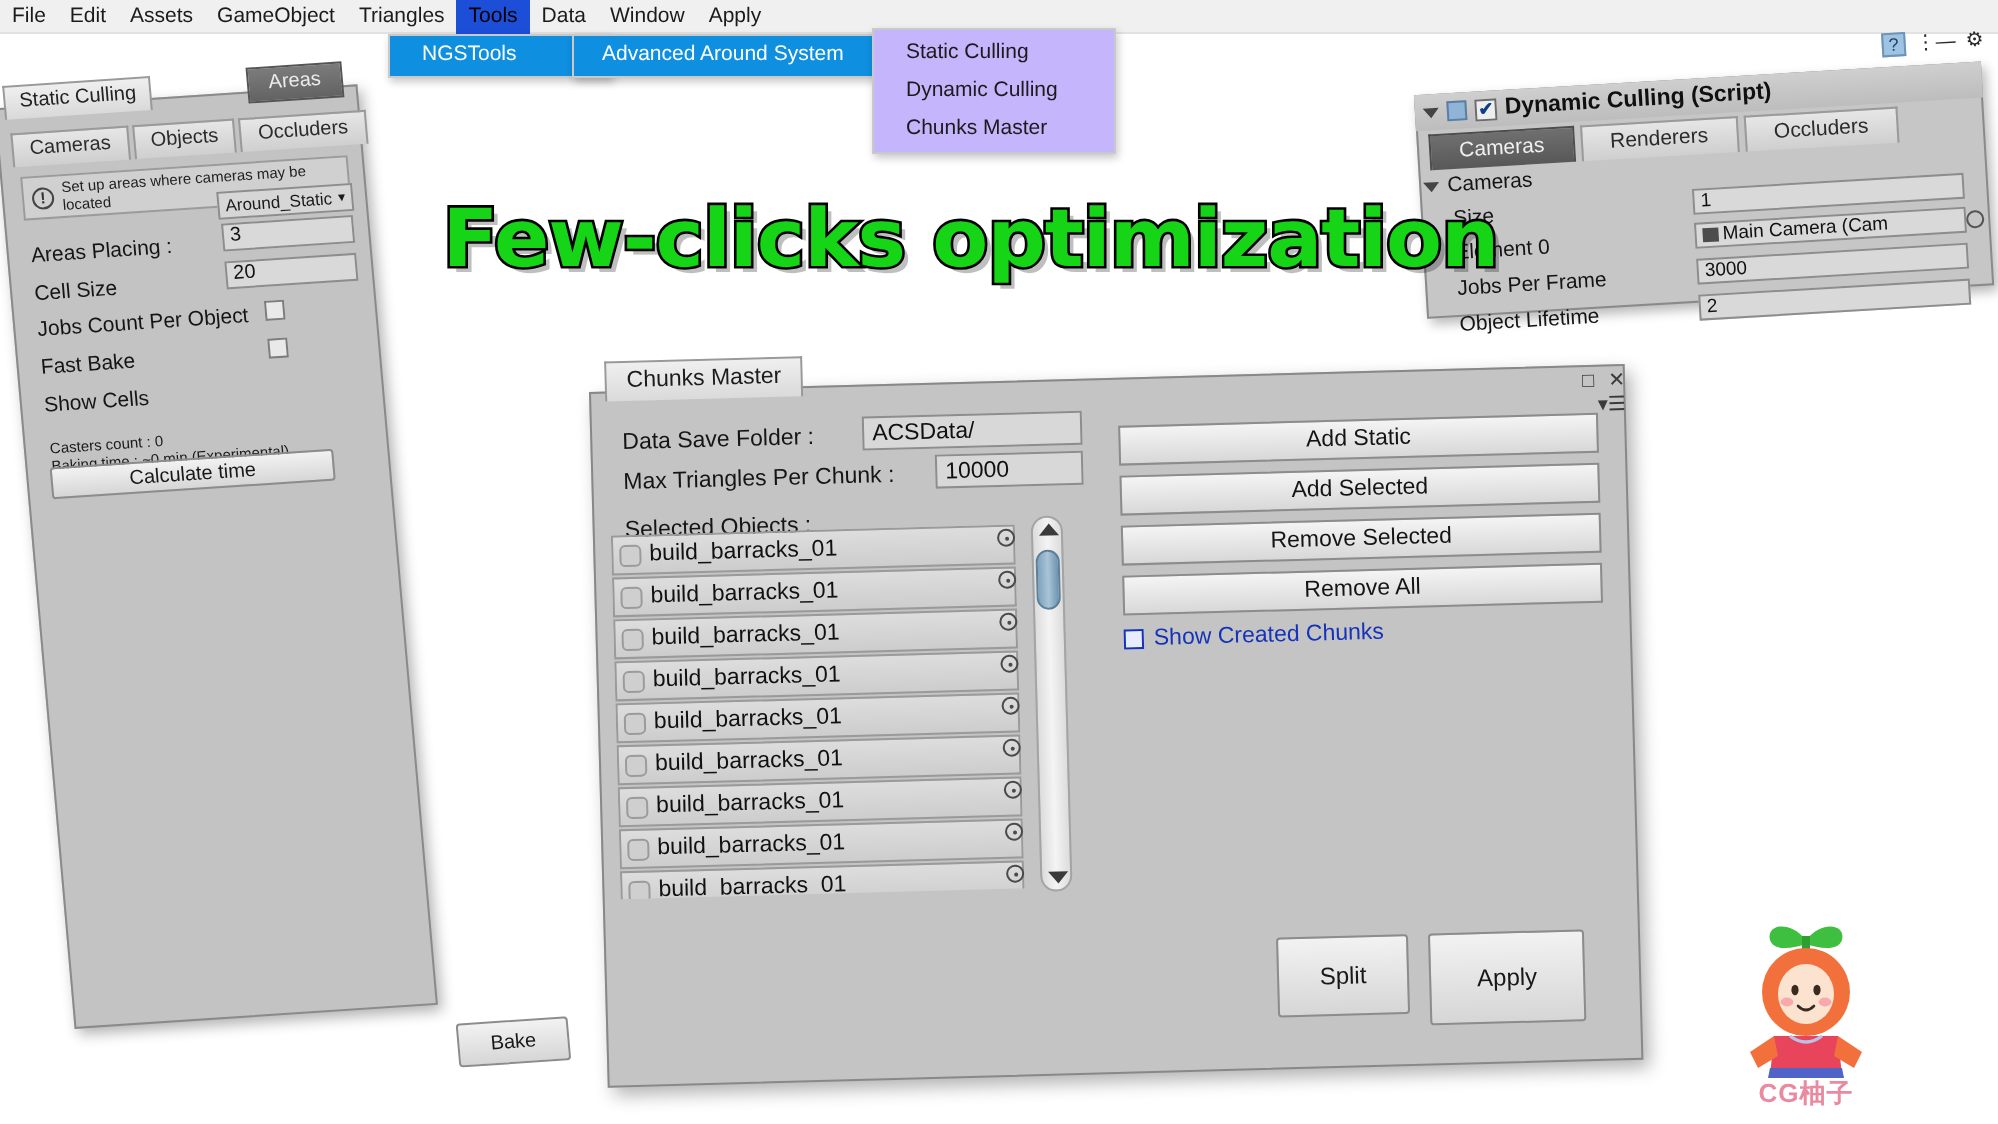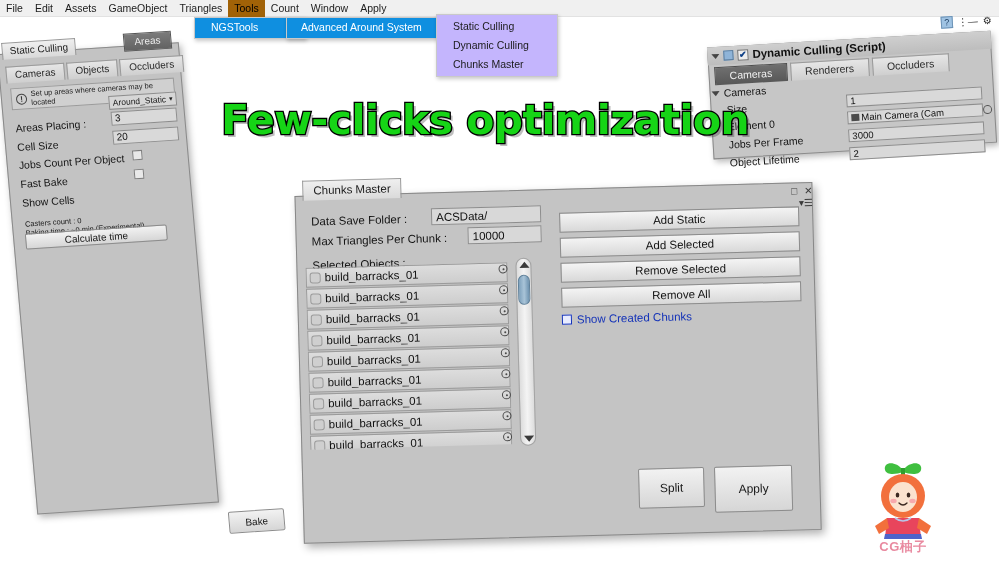--- a/index.html
+++ b/index.html
@@ -24,21 +24,21 @@
     display: flex; align-items: center;
     font-size: 10.5px; color: #1b1b1b;
     border-bottom: 1px solid #e2e2e2;
   }
   .mb-item {
     padding: 2px 6px 3px 6px;
     line-height: 12px;
     white-space: nowrap;
     cursor: default;
   }
-  .mb-item.active { background: #a16207; color: #000; }
+  .mb-item.active { background: #1d4ed8; color: #000; }
 
   .menupanel {
     position: absolute;
     background: #c4b5fd;
     border: 1px solid #c9c9c9;
     box-shadow: 1px 2px 4px rgba(0,0,0,0.22);
     font-size: 10.5px;
     color: #1b1b1b;
     padding: 2px 0;
   }
@@ -290,21 +290,21 @@
 
 <div id="stage">
 
   <div id="menubar">
     <div class="mb-item">File</div>
     <div class="mb-item">Edit</div>
     <div class="mb-item">Assets</div>
     <div class="mb-item">GameObject</div>
     <div class="mb-item">Triangles</div>
     <div class="mb-item active">Tools</div>
-    <div class="mb-item">Count</div>
+    <div class="mb-item">Data</div>
     <div class="mb-item">Window</div>
     <div class="mb-item">Apply</div>
   </div>
 
   <div class="menupanel" id="menu-ngstools">
     <div class="mi hl">
       <span>NGSTools</span>
       <span class="arrow">›</span>
     </div>
   </div>

